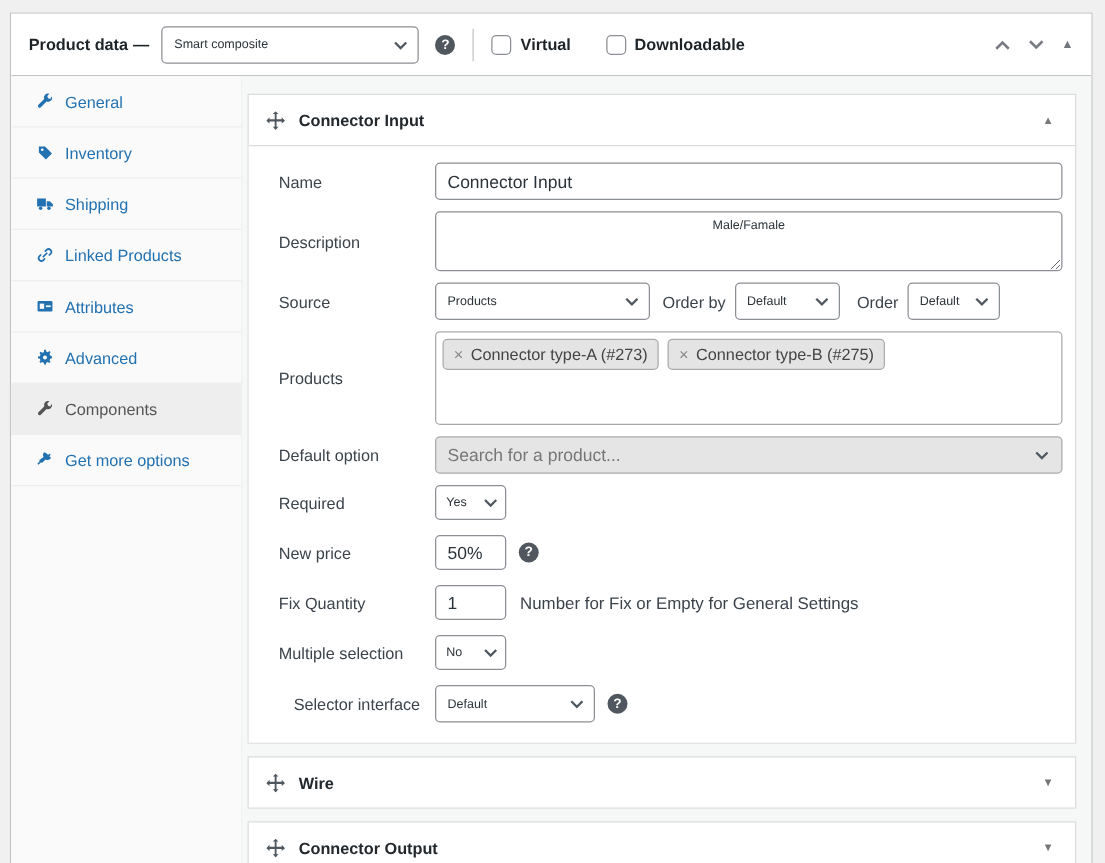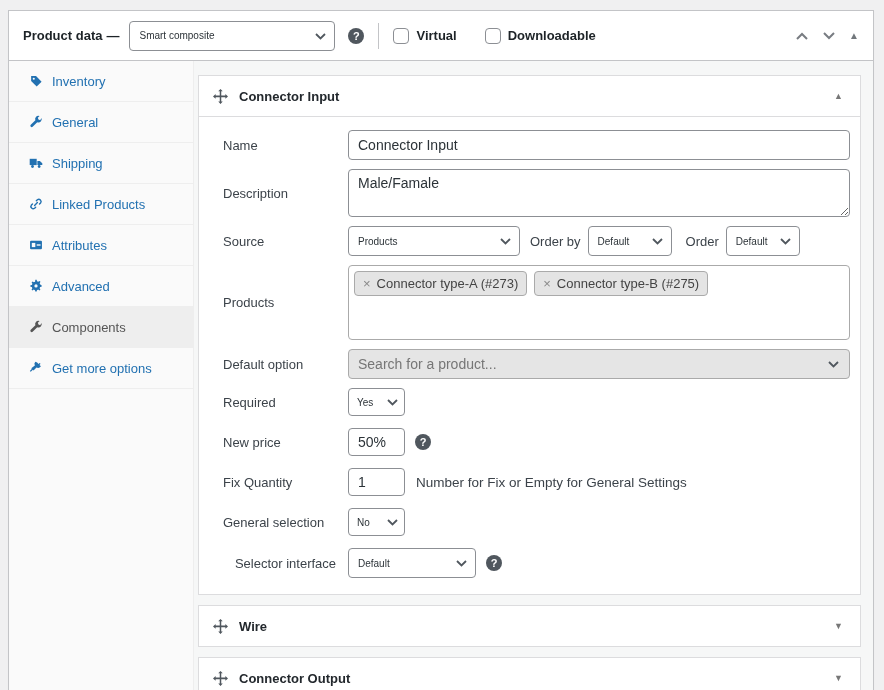--- a/index.html
+++ b/index.html
@@ -78,22 +78,22 @@
   .frow.tight { margin-bottom:12px; }
   .flabel { width:125px; flex:0 0 125px; color:#3c434a; }
   .fctrl { flex:1; display:flex; align-items:center; min-width:0; }
   .tinput {
     height:30px; border:1px solid #8c8f94; border-radius:4px; background:#fff;
     font:inherit; font-size:14px; color:#2c3338; padding:0 9px; outline:none;
   }
   .wide { width:100%; }
   .tarea {
     width:100%; height:48px; border:1px solid #8c8f94; border-radius:4px;
-    background:#fff; font:inherit; font-size:14px; color:#2c3338;
-    padding:5px 9px; outline:none; resize:both;
+    background:#fff; font:inherit; font-size:10px; color:#2c3338;
+    padding:5px 9px; outline:none; resize:both;text-align:center;
   }
   .inline-lab { color:#3c434a; white-space:nowrap; }
   .src-sel { width:172px; }
   .ordby-sel { width:84px; margin:0 0 0 7px; }
   .ord-sel { width:74px; margin-left:7px; }
   .ml10 { margin-left:10px; }
   .multibox {
     width:100%; min-height:75px; border:1px solid #aaa; border-radius:4px;
     background:#fff; padding:5px; display:flex; gap:7px; align-items:flex-start;
     cursor:text;
@@ -150,33 +150,33 @@
       <span class="mb-toggle">▲</span>
     </span>
   </div>
 
   <div class="pd-body">
 
     <div class="sidebar">
       <div class="tab">
         <span class="ticon">
           <svg viewBox="0 0 20 20">
+              <path d="M17.8 4.2a4.6 4.6 0 0 1-6 6L5.2 16.8a1.9 1.9 0 0 1-2.7-2.7L9.1 7.5a4.6 4.6 0 0 1 6-6L12.6 4l.9 2.5 2.5.9z"></path>
+            </svg>
+        </span>
+        <span>General</span>
+      </div>
+      <div class="tab">
+        <span class="ticon">
+          <svg viewBox="0 0 20 20">
               <path d="M3 3h7l8 8-7 7-8-8z"></path>
               <circle cx="6.8" cy="6.8" r="1.5" fill="#fafafa"></circle>
             </svg>
         </span>
         <span>Inventory</span>
-      </div>
-      <div class="tab">
-        <span class="ticon">
-          <svg viewBox="0 0 20 20">
-              <path d="M17.8 4.2a4.6 4.6 0 0 1-6 6L5.2 16.8a1.9 1.9 0 0 1-2.7-2.7L9.1 7.5a4.6 4.6 0 0 1 6-6L12.6 4l.9 2.5 2.5.9z"></path>
-            </svg>
-        </span>
-        <span>General</span>
       </div>
       <div class="tab">
         <span class="ticon">
           <svg viewBox="0 0 20 20">
               <path d="M1 4h10v9H1z"></path>
               <path d="M12 7h3.5L19 10.5V13h-7z"></path>
               <circle cx="5" cy="15" r="2"></circle>
               <circle cx="14.5" cy="15" r="2"></circle>
             </svg>
         </span>
@@ -335,21 +335,21 @@
 
           <div class="frow tight">
             <span class="flabel">Fix Quantity</span>
             <span class="fctrl">
               <input class="tinput sm" type="text" value="1" style="">
               <span class="hint">Number for Fix or Empty for General Settings</span>
             </span>
           </div>
 
           <div class="frow tight">
-            <span class="flabel">General selection</span>
+            <span class="flabel">Multiple selection</span>
             <span class="fctrl">
               <span class="sel sm">
                 <span>No</span>
                 <svg class="chev" viewBox="0 0 11 7">
                     <polyline points="1,1 5.5,5.5 10,1"></polyline>
                   </svg>
               </span>
             </span>
           </div>
 

